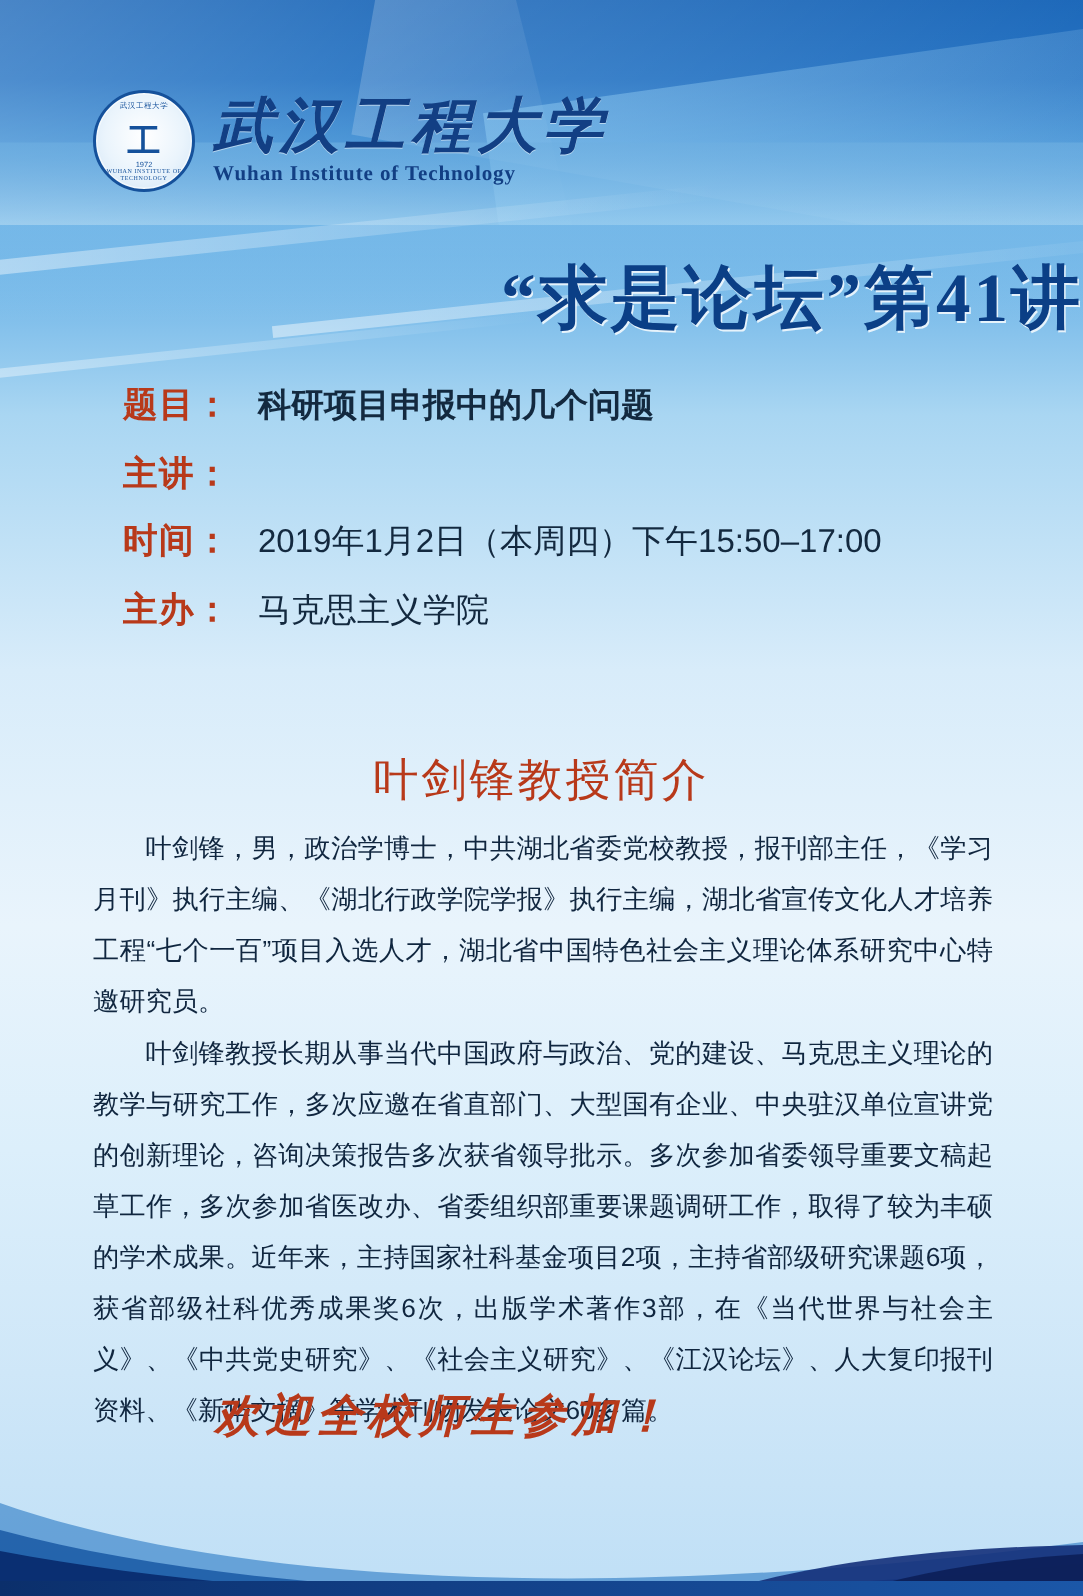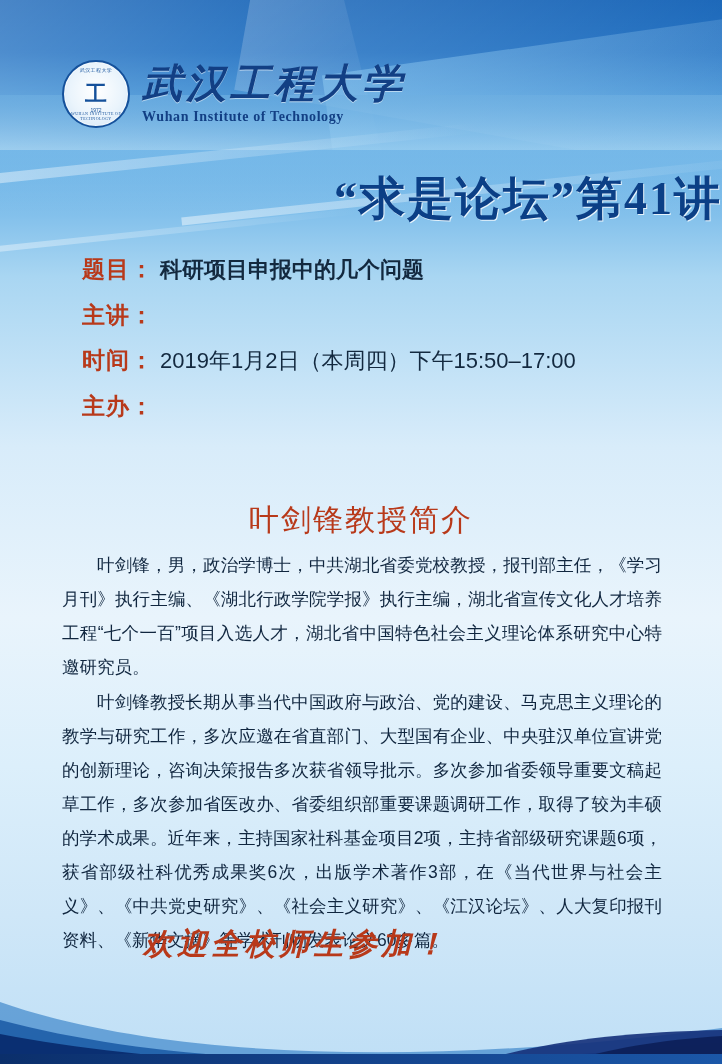--- a/index.html
+++ b/index.html
@@ -166,21 +166,21 @@
     font-size: 22px;
     line-height: 1.5;
     color: #10263f;
   }
   .info-label {
     flex: none;
     font-weight: bold;
     color: #b8391a;
     font-size: 23px;
     letter-spacing: 1px;
-    margin-right: 6px;
+    margin-right: 18px;
   }
   .info-value {
     font-size: 22px;
     color: #13293f;
   }
   .info-value.bold {
     font-weight: bold;
   }
 
   
@@ -284,20 +284,21 @@
     </div>
 
     <div class="info-row">
       <span class="info-label">时间：</span>
       <span class="info-value">2019年1月2日（本周四）下午15:50–17:00</span>
     </div>
 
 
     <div class="info-row">
       <span class="info-label">主办：</span>
+      <span class="info-value">马克思主义学院</span>
     </div>
 
   </div>
 
   <div class="bio-title">叶剑锋教授简介</div>
 
   <div class="bio-body">
     <p>叶剑锋，男，政治学博士，中共湖北省委党校教授，报刊部主任，《学习月刊》执行主编、《湖北行政学院学报》执行主编，湖北省宣传文化人才培养工程“七个一百”项目入选人才，湖北省中国特色社会主义理论体系研究中心特邀研究员。</p>
     <p>叶剑锋教授长期从事当代中国政府与政治、党的建设、马克思主义理论的教学与研究工作，多次应邀在省直部门、大型国有企业、中央驻汉单位宣讲党的创新理论，咨询决策报告多次获省领导批示。多次参加省委领导重要文稿起草工作，多次参加省医改办、省委组织部重要课题调研工作，取得了较为丰硕的学术成果。近年来，主持国家社科基金项目2项，主持省部级研究课题6项，获省部级社科优秀成果奖6次，出版学术著作3部，在《当代世界与社会主义》、《中共党史研究》、《社会主义研究》、《江汉论坛》、人大复印报刊资料、《新华文摘》等学术刊物发表论文60多篇。</p>
   </div>

